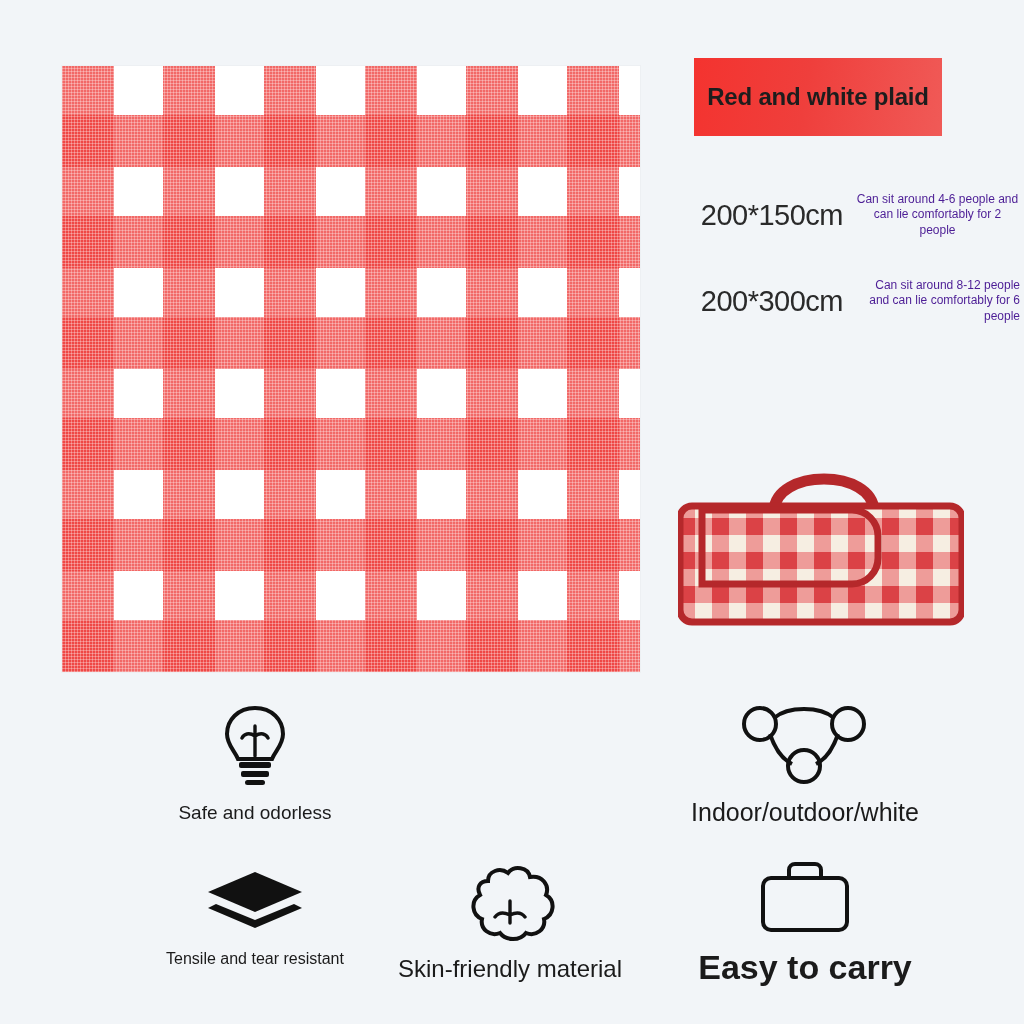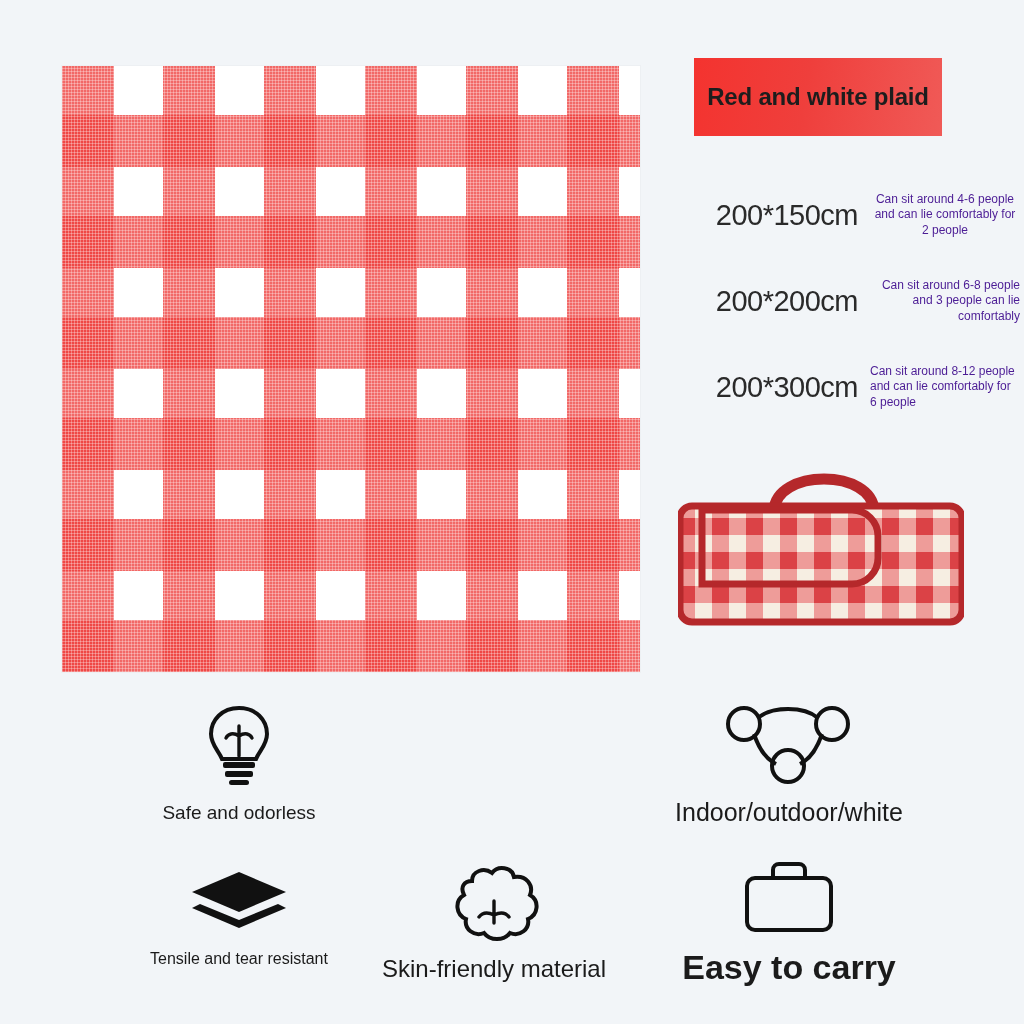--- a/index.html
+++ b/index.html
@@ -74,21 +74,20 @@
     align-items: center;
     height: 86px;
   }
   .size-row .dim {
     width: 203px;
     font-size: 29px;
     color: #2a2a2a;
     text-align: right;
     padding-right: 12px;
     letter-spacing: -0.5px;
-    padding-left: 15px;
   }
   .size-row .desc {
     flex: 1;
     font-size: 12px;
     color: #4c1d95;
     line-height: 1.3;
     text-align: center;
   }
   .size-row:nth-child(2) .desc { text-align: right; }
   .size-row:nth-child(3) .desc { text-align: left; }
@@ -98,21 +97,21 @@
     position: absolute;
     left: 678px;
     top: 450px;
     width: 286px;
     height: 212px;
   }
 
   
   .features {
     position: absolute;
-    left: 24px;
+    left: 40px;
     top: 690px;
     width: 944px;
     height: 320px;
   }
   .feat {
     position: absolute;
     text-align: center;
   }
   .feat .glyph {
     display: block;
@@ -146,24 +145,20 @@
 </div>
 
 <div class="chip">
   <span>Red and white plaid</span>
 </div>
 
 <div class="sizes">
   <div class="size-row">
     <div class="dim">200*150cm</div>
     <div class="desc">Can sit around 4-6 people and can lie comfortably for 2 people</div>
-  </div>
-  <div class="size-row">
-    <div class="dim">200*200cm</div>
-    <div class="desc">Can sit around 6-8 people and 3 people can lie comfortably</div>
   </div>
   <div class="size-row">
     <div class="dim">200*300cm</div>
     <div class="desc">Can sit around 8-12 people and can lie comfortably for 6 people</div>
   </div>
 </div>
 
 <div class="bag">
   <svg width="286" height="212" viewBox="0 0 286 212" xmlns="http://www.w3.org/2000/svg">
     <defs>

